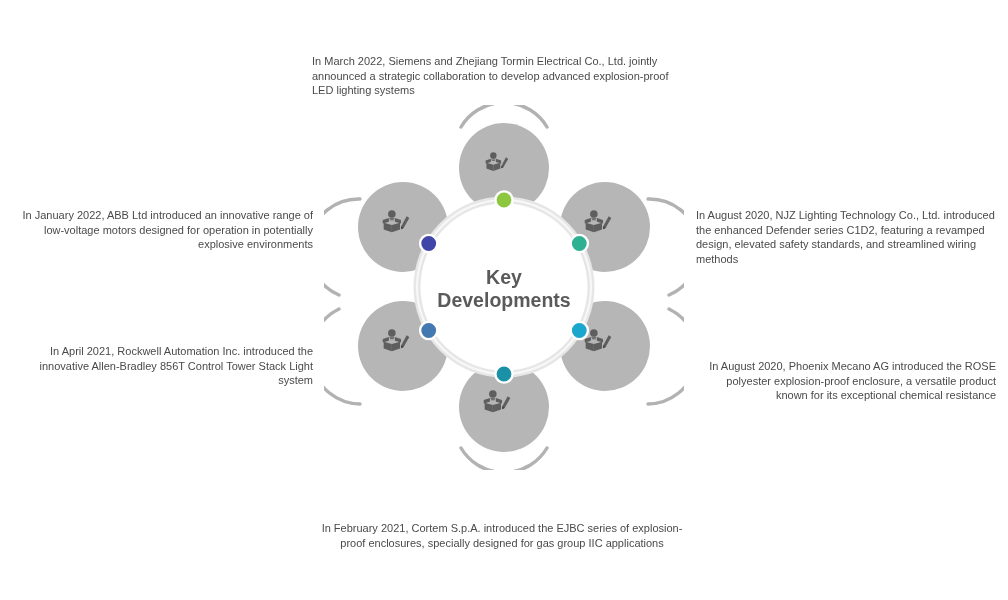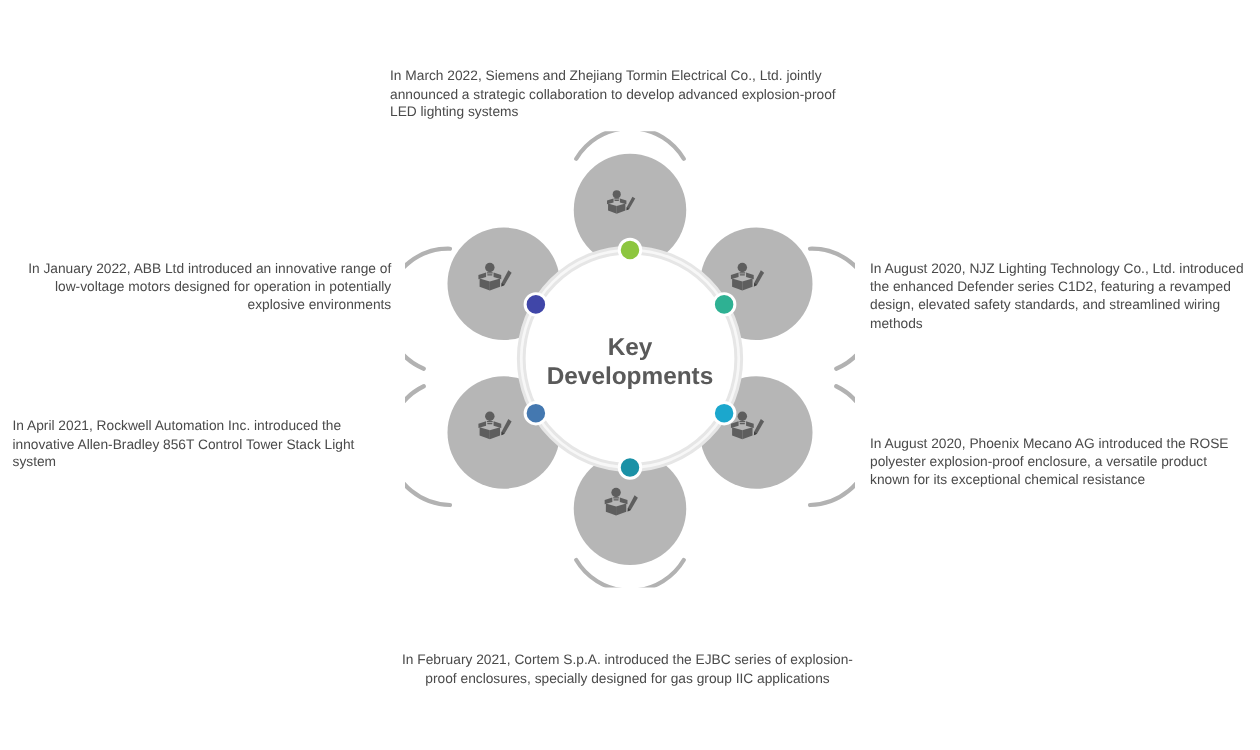--- a/index.html
+++ b/index.html
@@ -20,23 +20,23 @@
   .callout {
     position: absolute;
     font-size: 11px;
     line-height: 14.5px;
     color: #4a4a4a;
     font-family: "Liberation Sans", sans-serif;
   }
   .callout.top      { left: 312px; top: 54px;  width: 380px; text-align: left; }
   .callout.bottom   { left: 312px; top: 521px; width: 380px; text-align: center; }
   .callout.left-top { left: 20px;  top: 208px; width: 293px; text-align: right; }
-  .callout.left-bot { left: 10px;  top: 334px; width: 303px; text-align: left; }
+  .callout.left-bot { left: 10px;  top: 344px; width: 303px; text-align: right; }
   .callout.right-top{ left: 696px; top: 208px; width: 300px; text-align: left; }
-  .callout.right-bot{ left: 696px; top: 348px; width: 300px; text-align: left; }
+  .callout.right-bot{ left: 696px; top: 359px; width: 300px; text-align: right; }
 
   
   #diagram-wrap {
     position: absolute;
     left: 324px;
     top: 105px;
     width: 360px;
     height: 365px;
   }
   #diagram-svg { display: block; }

